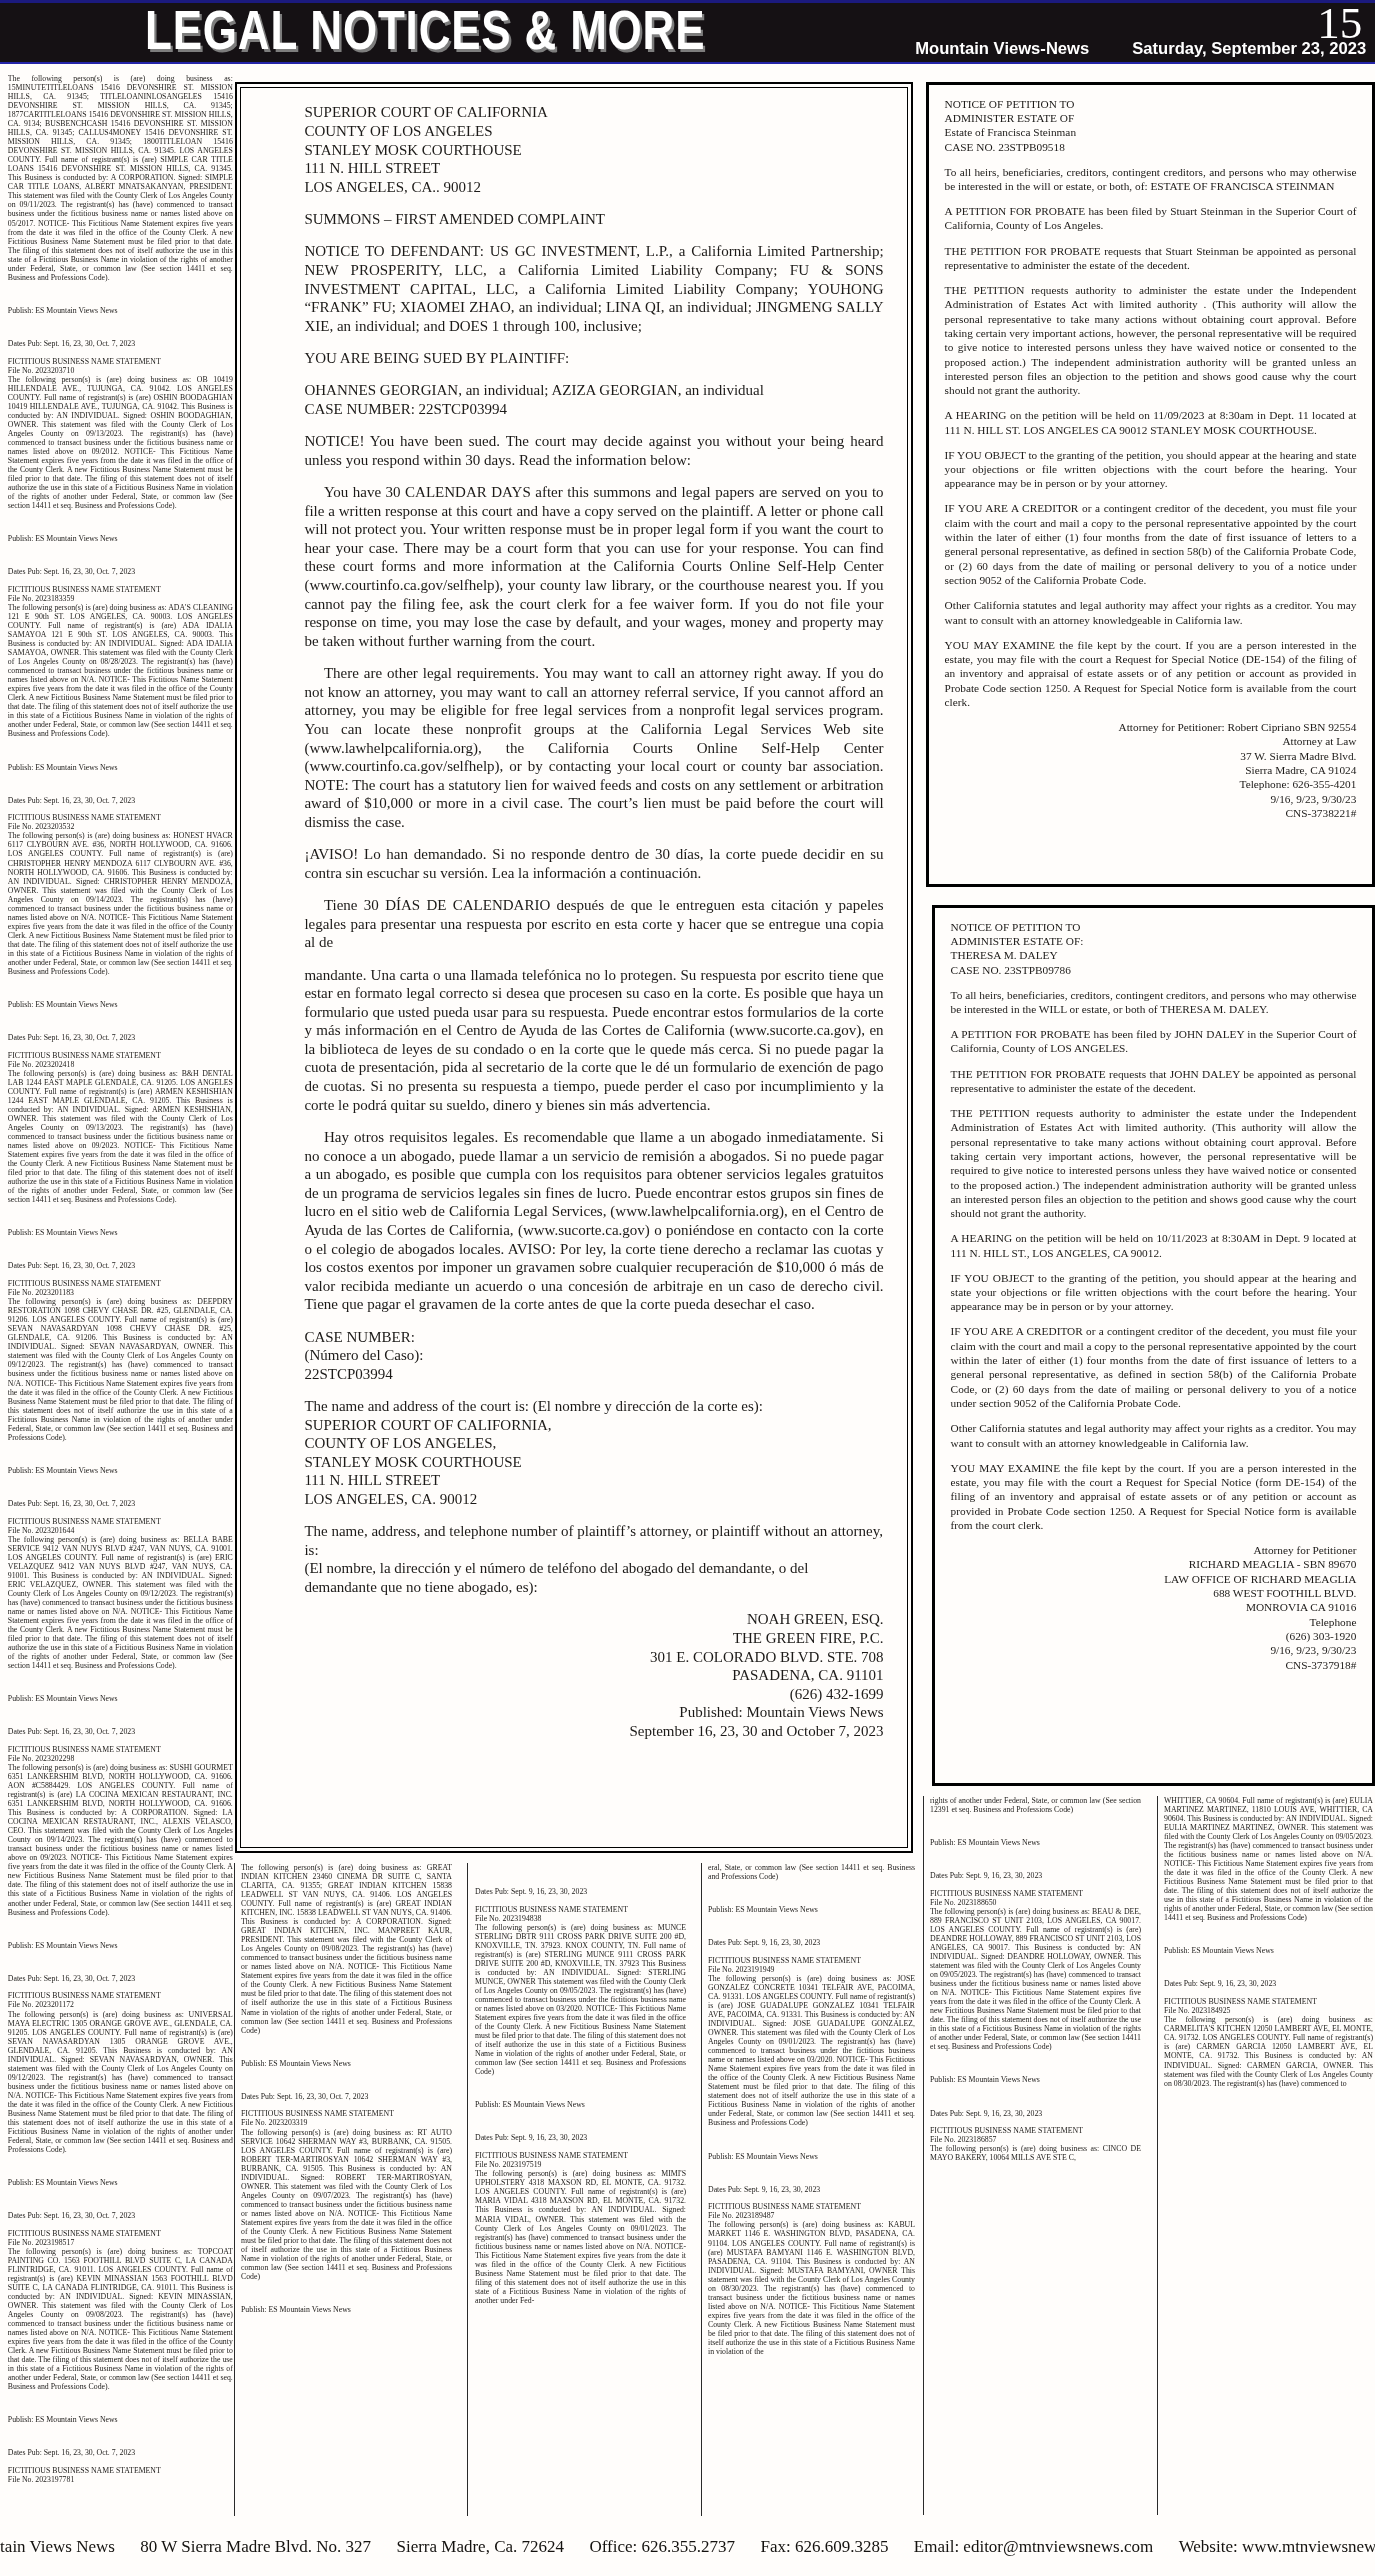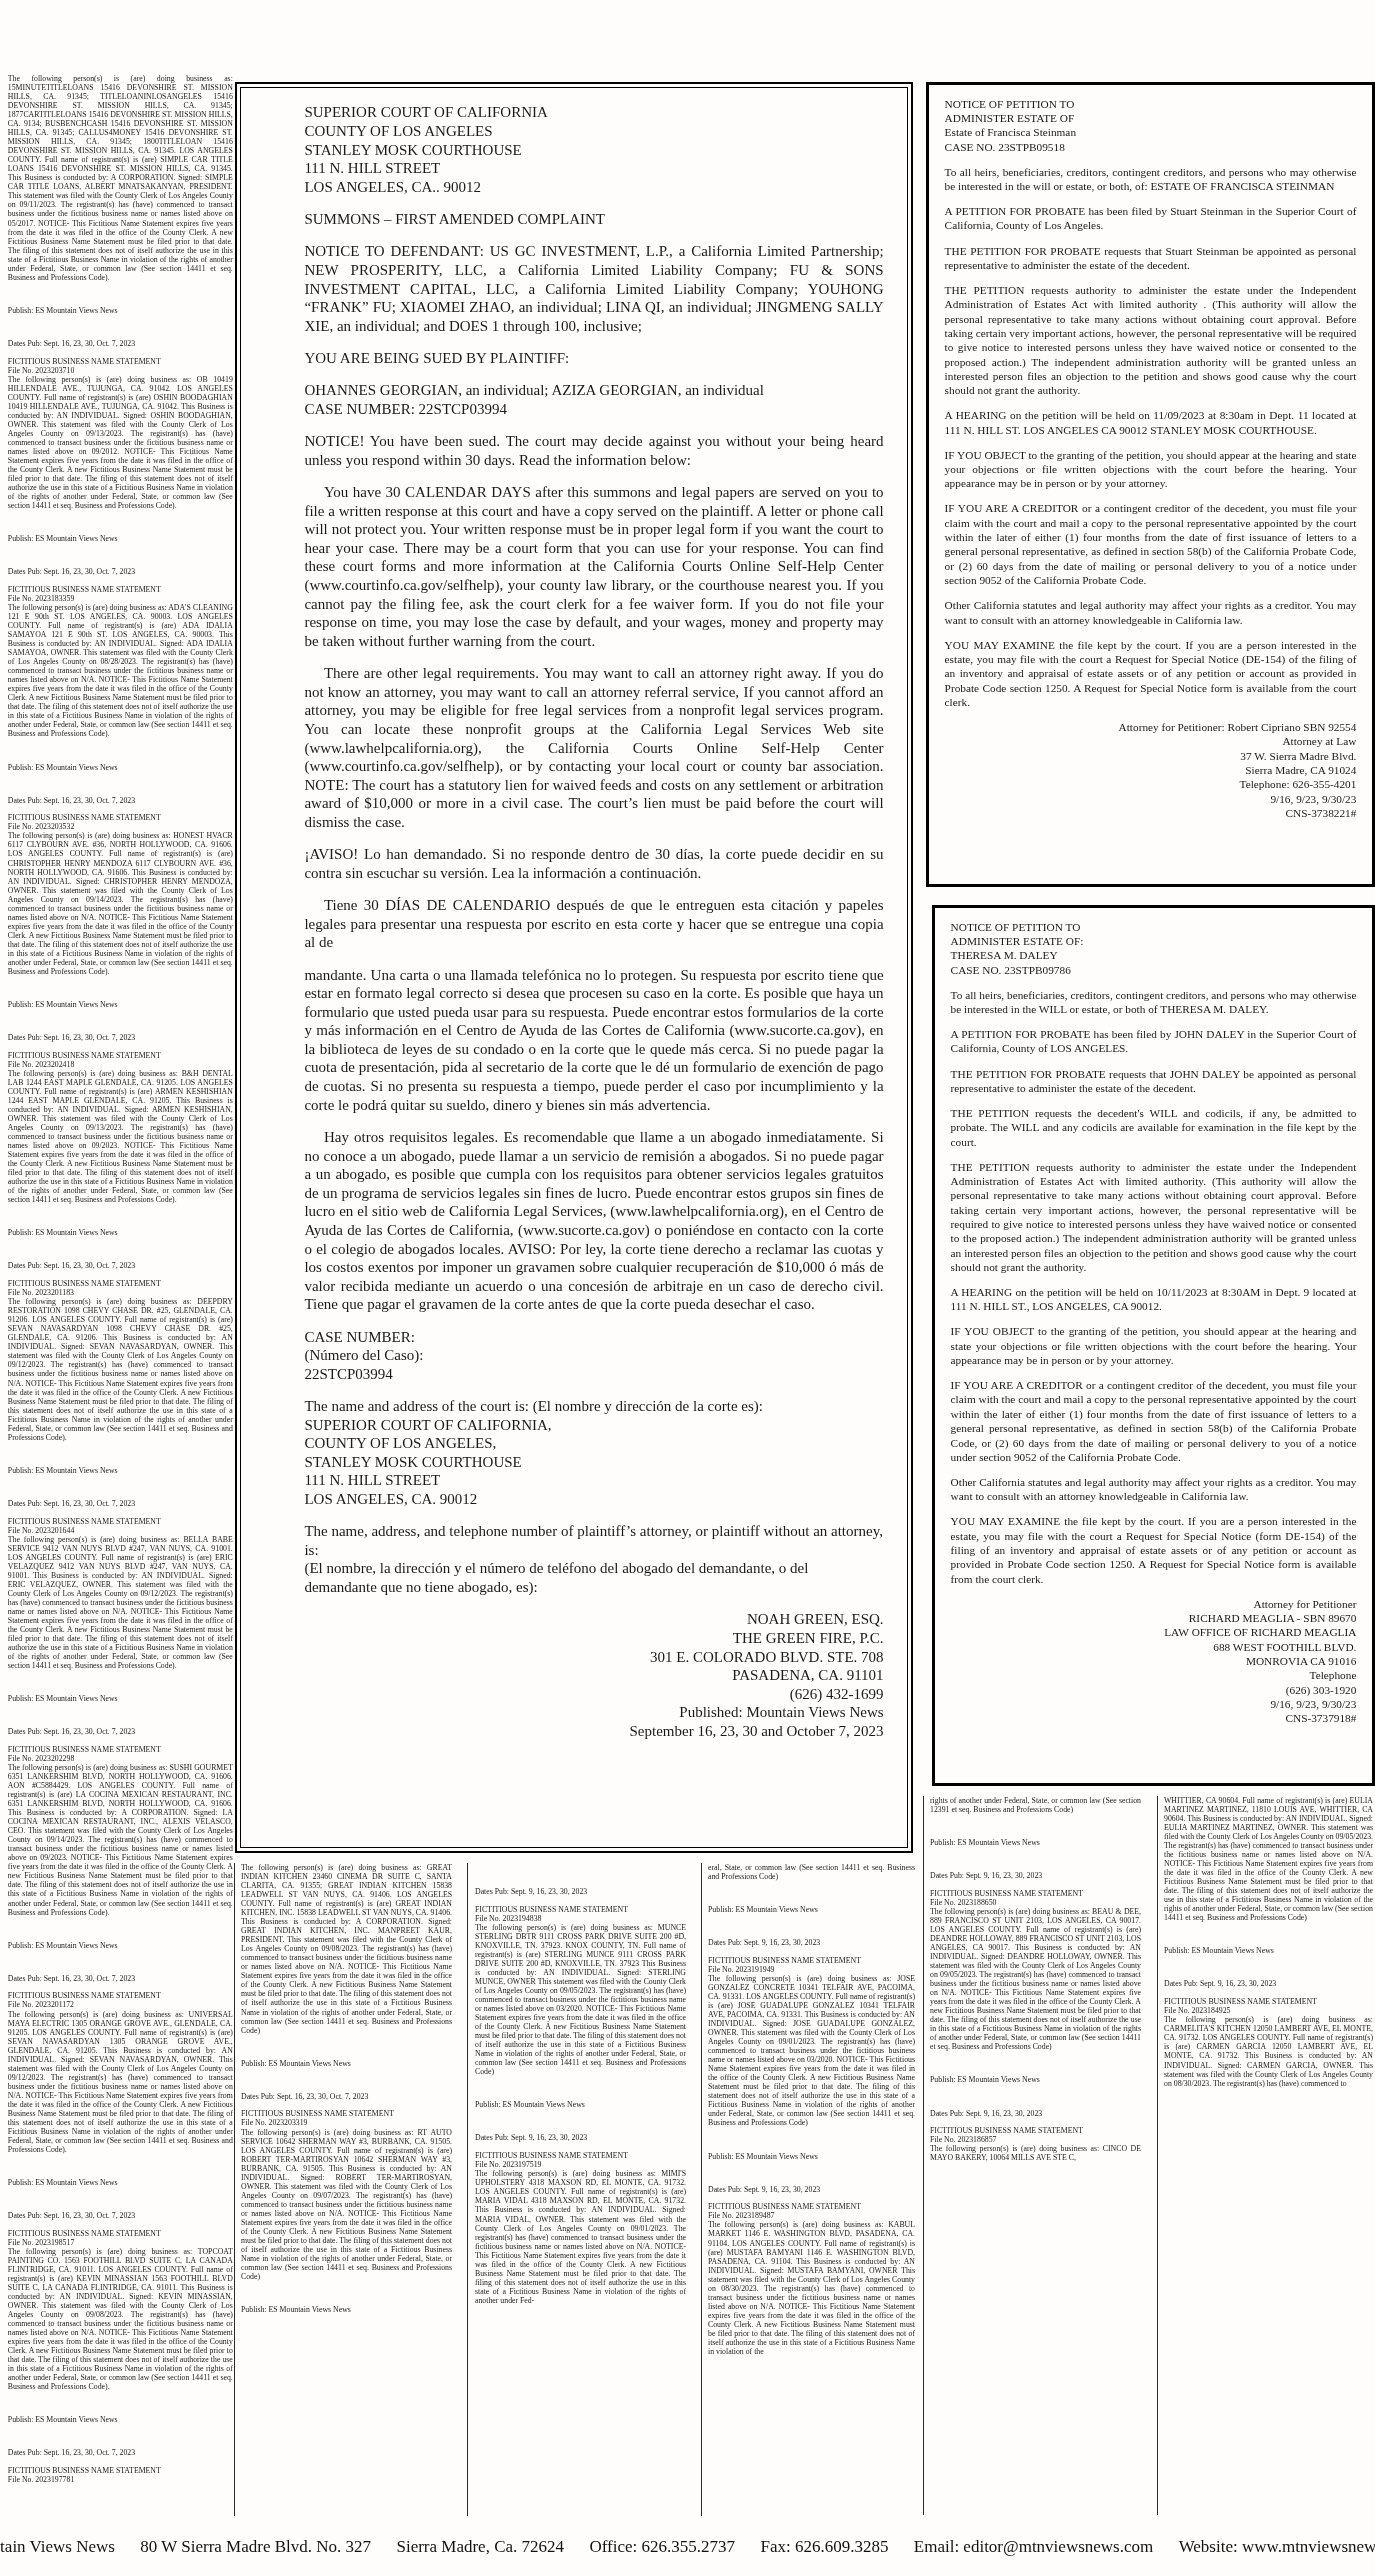--- a/index.html
+++ b/index.html
@@ -37,20 +37,27 @@
   .right{text-align:right;}
   
   .footer{position:absolute;left:0;top:2537px;width:100%;display:flex;justify-content:center;
           gap:25.4px;font-size:17px;color:#14120f;white-space:nowrap;}
 </style>
 </head>
 <body>
 
 <div class="page">
 
+  <header class="banner">
+    <h1 class="banner-title">LEGAL NOTICES &amp; MORE</h1>
+    <div class="banner-pageno">15</div>
+    <div class="banner-issue">
+      <span>Mountain Views-News</span><span>Saturday, September 23, 2023</span>
+    </div>
+  </header>
 
   <div class="agate" style="left:7.8px;top:74px;width:225px;height:2445px;">
   <div class="fbn">
 
     <div class="fbn-body">The following person(s) is (are) doing business as: 15MINUTETITLELOANS 15416 DEVONSHIRE ST. MISSION HILLS, CA. 91345; TITLELOANINLOSANGELES 15416 DEVONSHIRE ST. MISSION HILLS, CA. 91345; 1877CARTITLELOANS 15416 DEVONSHIRE ST. MISSION HILLS, CA. 9134; BUSBENCHCASH 15416 DEVONSHIRE ST. MISSION HILLS, CA. 91345; CALLUS4MONEY 15416 DEVONSHIRE ST. MISSION HILLS, CA. 91345; 1800TITLELOAN 15416 DEVONSHIRE ST. MISSION HILLS, CA. 91345. LOS ANGELES COUNTY. Full name of registrant(s) is (are) SIMPLE CAR TITLE LOANS 15416 DEVONSHIRE ST. MISSION HILLS, CA. 91345. This Business is conducted by: A CORPORATION. Signed: SIMPLE CAR TITLE LOANS, ALBERT MNATSAKANYAN, PRESIDENT. This statement was filed with the County Clerk of Los Angeles County on 09/11/2023. The registrant(s) has (have) commenced to transact business under the fictitious business name or names listed above on 05/2017. NOTICE- This Fictitious Name Statement expires five years from the date it was filed in the office of the County Clerk. A new Fictitious Business Name Statement must be filed prior to that date. The filing of this statement does not of itself authorize the use in this state of a Fictitious Business Name in violation of the rights of another under Federal, State, or common law (See section 14411 et seq. Business and Professions Code).</div>
     <div class="fbn-pub">Publish: ES Mountain Views News</div>
     <div class="fbn-pub">Dates Pub: Sept. 16, 23, 30, Oct. 7, 2023</div>
   </div>
 
   <div class="fbn">
@@ -225,21 +232,20 @@
 ADMINISTER ESTATE OF:
 THERESA M. DALEY
 CASE NO. 23STPB09786</p>
 
   <p class="bx-par just">To all heirs, beneficiaries, creditors, contingent creditors, and persons who may otherwise be interested in the WILL or estate, or both of THERESA M. DALEY.</p>
 
   <p class="bx-par just">A PETITION FOR PROBATE has been filed by JOHN DALEY in the Superior Court of California, County of LOS ANGELES.</p>
 
   <p class="bx-par just">THE PETITION FOR PROBATE requests that JOHN DALEY be appointed as personal representative to administer the estate of the decedent.</p>
 
-  <p class="bx-par just">THE PETITION requests the decedent's WILL and codicils, if any, be admitted to probate. The WILL and any codicils are available for examination in the file kept by the court.</p>
 
   <p class="bx-par just">THE PETITION requests authority to administer the estate under the Independent Administration of Estates Act with limited authority. (This authority will allow the personal representative to take many actions without obtaining court approval. Before taking certain very important actions, however, the personal representative will be required to give notice to interested persons unless they have waived notice or consented to the proposed action.) The independent administration authority will be granted unless an interested person files an objection to the petition and shows good cause why the court should not grant the authority.</p>
 
   <p class="bx-par just">A HEARING on the petition will be held on 10/11/2023 at 8:30AM in Dept. 9 located at 111 N. HILL ST., LOS ANGELES, CA 90012.</p>
 
   <p class="bx-par just">IF YOU OBJECT to the granting of the petition, you should appear at the hearing and state your objections or file written objections with the court before the hearing. Your appearance may be in person or by your attorney.</p>
 
   <p class="bx-par just">IF YOU ARE A CREDITOR or a contingent creditor of the decedent, you must file your claim with the court and mail a copy to the personal representative appointed by the court within the later of either (1) four months from the date of first issuance of letters to a general personal representative, as defined in section 58(b) of the California Probate Code, or (2) 60 days from the date of mailing or personal delivery to you of a notice under section 9052 of the California Probate Code.</p>
 
   <p class="bx-par just">Other California statutes and legal authority may affect your rights as a creditor. You may want to consult with an attorney knowledgeable in California law.</p>

